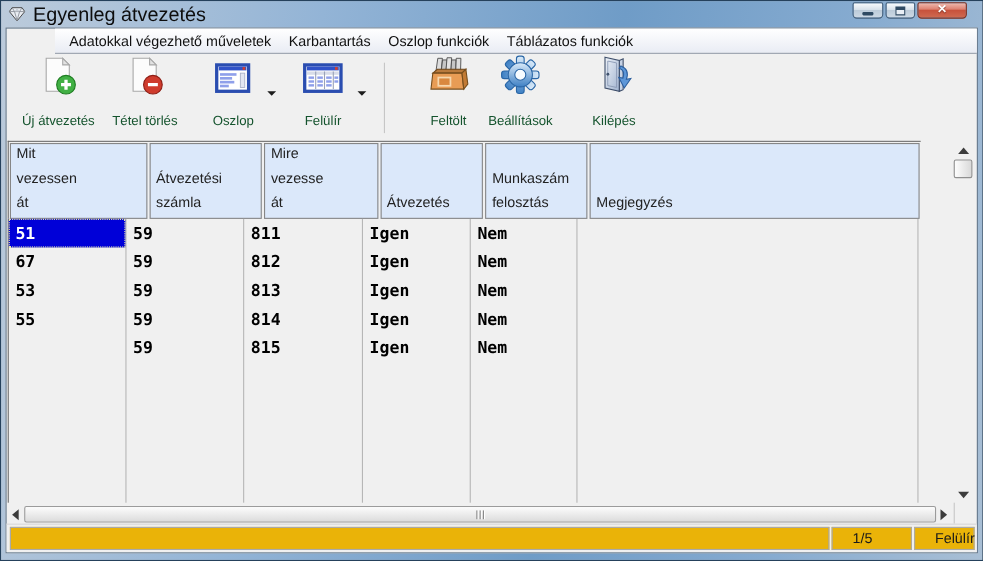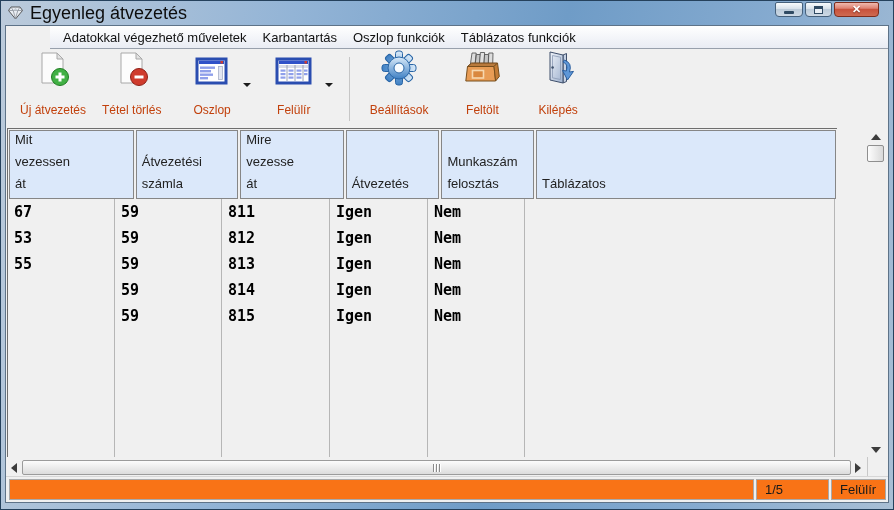--- a/index.html
+++ b/index.html
@@ -25,21 +25,21 @@
   
   .client{position:absolute;left:4px;right:4px;top:24px;bottom:6px;background:#f0f0f0;border:1px solid #5e7388;}
   
   .menubar{position:absolute;top:0;left:0;right:0;height:22px;background:linear-gradient(#ffffff,#e9ecf4);
     border-bottom:1px solid #98a0ac;display:flex;align-items:center;padding-left:5px;margin-left:44px;}
   .menu-item{font-size:13px;color:#111;padding:2px 8px;white-space:nowrap;cursor:default;}
   
   .toolbar{position:absolute;top:23px;left:0;right:0;height:78px;display:flex;align-items:flex-start;padding:8px 0 0 6px;}
   .tbtn{display:flex;flex-direction:column;align-items:center;justify-content:flex-end;height:60px;padding:0 8px;cursor:pointer;}
   .ticon{height:40px;display:flex;align-items:center;justify-content:center;}
-  .tlabel{font-size:12px;color:#c2410c;margin-top:16px;white-space:nowrap;}
+  .tlabel{font-size:12px;color:#14532d;margin-top:16px;white-space:nowrap;}
   .drop{width:0;height:0;border-left:4px solid transparent;border-right:4px solid transparent;border-top:4px solid #1c1c1c;margin:26px 6px 0 4px;cursor:pointer;}
   .tsep{width:1px;height:64px;background:#c6c6c6;margin:0 12px 0 10px;}
   
   .grid{position:absolute;left:1px;top:102px;width:830px;}
   .grid-header{display:flex;box-sizing:border-box;height:71px;border-top:1px solid #6e6e6e;border-left:1px solid #6e6e6e;padding-top:1px;}
   .hcell{box-sizing:border-box;margin:0 1px;border:1px solid #868686;background:#dbe8fa;
     display:flex;align-items:flex-end;padding:3px 5px;font-size:13px;line-height:22px;color:#222;white-space:pre-line;cursor:pointer;}
   .grid-body{display:flex;border-left:1px solid #6e6e6e;height:258px;background:#f0f0f0;}
   .bcol{box-sizing:border-box;border-right:1px solid #b6b6b6;}
   .bcell{height:26px;line-height:26px;padding-left:6px;font-family:"DejaVu Sans Mono",monospace;
@@ -53,22 +53,22 @@
   .tri.right{border-top:5px solid transparent;border-bottom:5px solid transparent;border-left:6px solid #3c3c3c;left:849px;top:437px;}
   .vthumb{position:absolute;right:4px;top:119px;width:17px;height:17px;box-sizing:border-box;border:1px solid #8f8f8f;border-radius:2px;
     background:linear-gradient(90deg,#fdfdfd,#d9d9d9);cursor:pointer;}
   .hthumb{position:absolute;left:16px;top:434px;width:829px;height:15px;box-sizing:border-box;border:1px solid #9b9b9b;border-radius:2px;
     background:linear-gradient(#fcfcfc,#dcdcdc);display:flex;align-items:center;justify-content:center;cursor:pointer;}
   .grip{display:flex;gap:2px;}
   .grip i{width:1px;height:8px;background:#8a8a8a;box-shadow:1px 0 0 #ffffff;}
   .scorner{position:absolute;left:861px;top:431px;width:1px;height:21px;background:#c8c8c8;}
   
   .statusbar{position:absolute;left:0;right:0;bottom:0;height:25px;background:#f0f0f0;border-top:1px solid #d6d6d6;}
-  .spanel{position:absolute;top:2px;bottom:2px;box-sizing:border-box;border:1px solid #a9a9a9;background:#f97316;
-    font-size:13px;color:#1a1a1a;display:flex;align-items:center;padding-left:8px;}
+  .spanel{position:absolute;top:2px;bottom:2px;box-sizing:border-box;border:1px solid #a9a9a9;background:#eab308;
+    font-size:13px;color:#1a1a1a;display:flex;align-items:center;padding-left:18px;}
   .sp1{left:3px;right:134px;}
   .sp2{right:59px;width:73px;}
   .sp3{right:2px;width:55px;}
 </style>
 </head>
 <body>
 
 <div id="window">
 
   <div class="titlebar">
@@ -169,20 +169,39 @@
                 <rect x="21.5" y="19.5" width="5" height="2.2"></rect>
             </g>
           </svg>
         </span>
         <span class="tlabel">Felülír</span>
       </div>
       <span class="drop"></span>
 
       <span class="tsep"></span>
 
+      <div class="tbtn" style="margin-left:18px">
+        <span class="ticon">
+          <svg width="40" height="38" viewBox="0 0 40 38">
+            <g stroke="#4a4a4a" stroke-width="0.8">
+              <path d="M8 18 L10 4 L14.2 4 L12.8 18 Z" fill="#dddddd"></path>
+              <path d="M12.8 18 L14.4 5.5 L18.4 5.5 L17.2 18 Z" fill="#c6c6c6"></path>
+              <path d="M17.2 18 L18.4 3.5 L22.6 3.5 L21.8 18 Z" fill="#e2e2e2"></path>
+              <path d="M21.8 18 L22.6 5.5 L26.6 5.5 L26.2 18 Z" fill="#c6c6c6"></path>
+              <path d="M26.2 18 L26.8 4 L31 4 L30.6 18.5 Z" fill="#dddddd"></path>
+            </g>
+            <path d="M9.5 14 L35.5 14 L32 17.5 L5.5 17.5 Z" fill="#b97a3c" stroke="#6e4518"></path>
+            <path d="M5.5 17.5 h26.5 l1.6 14.5 H3.8 Z" fill="#e89c55" stroke="#774e1d"></path>
+            <path d="M32 17.5 l3.5 -3.5 l1.8 13.5 l-3.7 4.5 Z" fill="#c27b35" stroke="#774e1d"></path>
+            <rect x="10.5" y="21.5" width="11" height="7.5" fill="#d9883f" stroke="#f6d7ae" stroke-width="1.6"></rect>
+          </svg>
+        </span>
+        <span class="tlabel">Feltölt</span>
+      </div>
+
       <div class="tbtn">
         <span class="ticon">
           <svg width="38" height="38" viewBox="0 0 38 38">
             <defs>
               <linearGradient id="gg" x1="0" y1="0" x2="0" y2="1">
                 <stop offset="0" stop-color="#d9eaf9"></stop>
                   <stop offset="1" stop-color="#3e80c4"></stop>
               </linearGradient>
             </defs>
             <g fill="url(#gg)" stroke="#2a66a6" stroke-width="1">
@@ -191,39 +210,20 @@
               <rect x="15.5" y="2" width="7" height="34" rx="2.5" transform="rotate(90 19 19)"></rect>
               <rect x="15.5" y="2" width="7" height="34" rx="2.5" transform="rotate(135 19 19)"></rect>
               <circle cx="19" cy="19" r="11"></circle>
             </g>
             <circle cx="19" cy="19" r="5" fill="#f6fbff" stroke="#2a66a6"></circle>
           </svg>
         </span>
         <span class="tlabel">Beállítások</span>
       </div>
 
-      <div class="tbtn" style="margin-left:18px">
-        <span class="ticon">
-          <svg width="40" height="38" viewBox="0 0 40 38">
-            <g stroke="#4a4a4a" stroke-width="0.8">
-              <path d="M8 18 L10 4 L14.2 4 L12.8 18 Z" fill="#dddddd"></path>
-              <path d="M12.8 18 L14.4 5.5 L18.4 5.5 L17.2 18 Z" fill="#c6c6c6"></path>
-              <path d="M17.2 18 L18.4 3.5 L22.6 3.5 L21.8 18 Z" fill="#e2e2e2"></path>
-              <path d="M21.8 18 L22.6 5.5 L26.6 5.5 L26.2 18 Z" fill="#c6c6c6"></path>
-              <path d="M26.2 18 L26.8 4 L31 4 L30.6 18.5 Z" fill="#dddddd"></path>
-            </g>
-            <path d="M9.5 14 L35.5 14 L32 17.5 L5.5 17.5 Z" fill="#b97a3c" stroke="#6e4518"></path>
-            <path d="M5.5 17.5 h26.5 l1.6 14.5 H3.8 Z" fill="#e89c55" stroke="#774e1d"></path>
-            <path d="M32 17.5 l3.5 -3.5 l1.8 13.5 l-3.7 4.5 Z" fill="#c27b35" stroke="#774e1d"></path>
-            <rect x="10.5" y="21.5" width="11" height="7.5" fill="#d9883f" stroke="#f6d7ae" stroke-width="1.6"></rect>
-          </svg>
-        </span>
-        <span class="tlabel">Feltölt</span>
-      </div>
-
       <div class="tbtn" style="margin-left:20px">
         <span class="ticon">
           <svg width="38" height="38" viewBox="0 0 38 38">
             <defs>
               <linearGradient id="dg" x1="0" y1="0" x2="1" y2="1">
                 <stop offset="0" stop-color="#eef2f8"></stop>
                   <stop offset="1" stop-color="#9fb2cf"></stop>
               </linearGradient>
             </defs>
             <path d="M24 6 L27.5 4.5 L27.5 32.5 L24 34 Z" fill="#c6d2e4" stroke="#3f4f6b"></path>
@@ -243,24 +243,25 @@
 vezessen
 át</div>
         <div class="hcell" style="width:105px">Átvezetési
 számla</div>
         <div class="hcell" style="width:106px">Mire
 vezesse
 át</div>
         <div class="hcell" style="width:96px">Átvezetés</div>
         <div class="hcell" style="width:95px">Munkaszám
 felosztás</div>
-        <div class="hcell" style="width:308px">Táblázatos</div>
+        <div class="hcell" style="width:308px">Megjegyzés</div>
       </div>
       <div class="grid-body">
         <div class="bcol" style="width:107px">
+          <div class="bcell selected">51</div>
           <div class="bcell">67</div>
           <div class="bcell">53</div>
           <div class="bcell">55</div>
         </div>
         <div class="bcol" style="width:107px">
           <div class="bcell">59</div>
           <div class="bcell">59</div>
           <div class="bcell">59</div>
           <div class="bcell">59</div>
           <div class="bcell">59</div>

